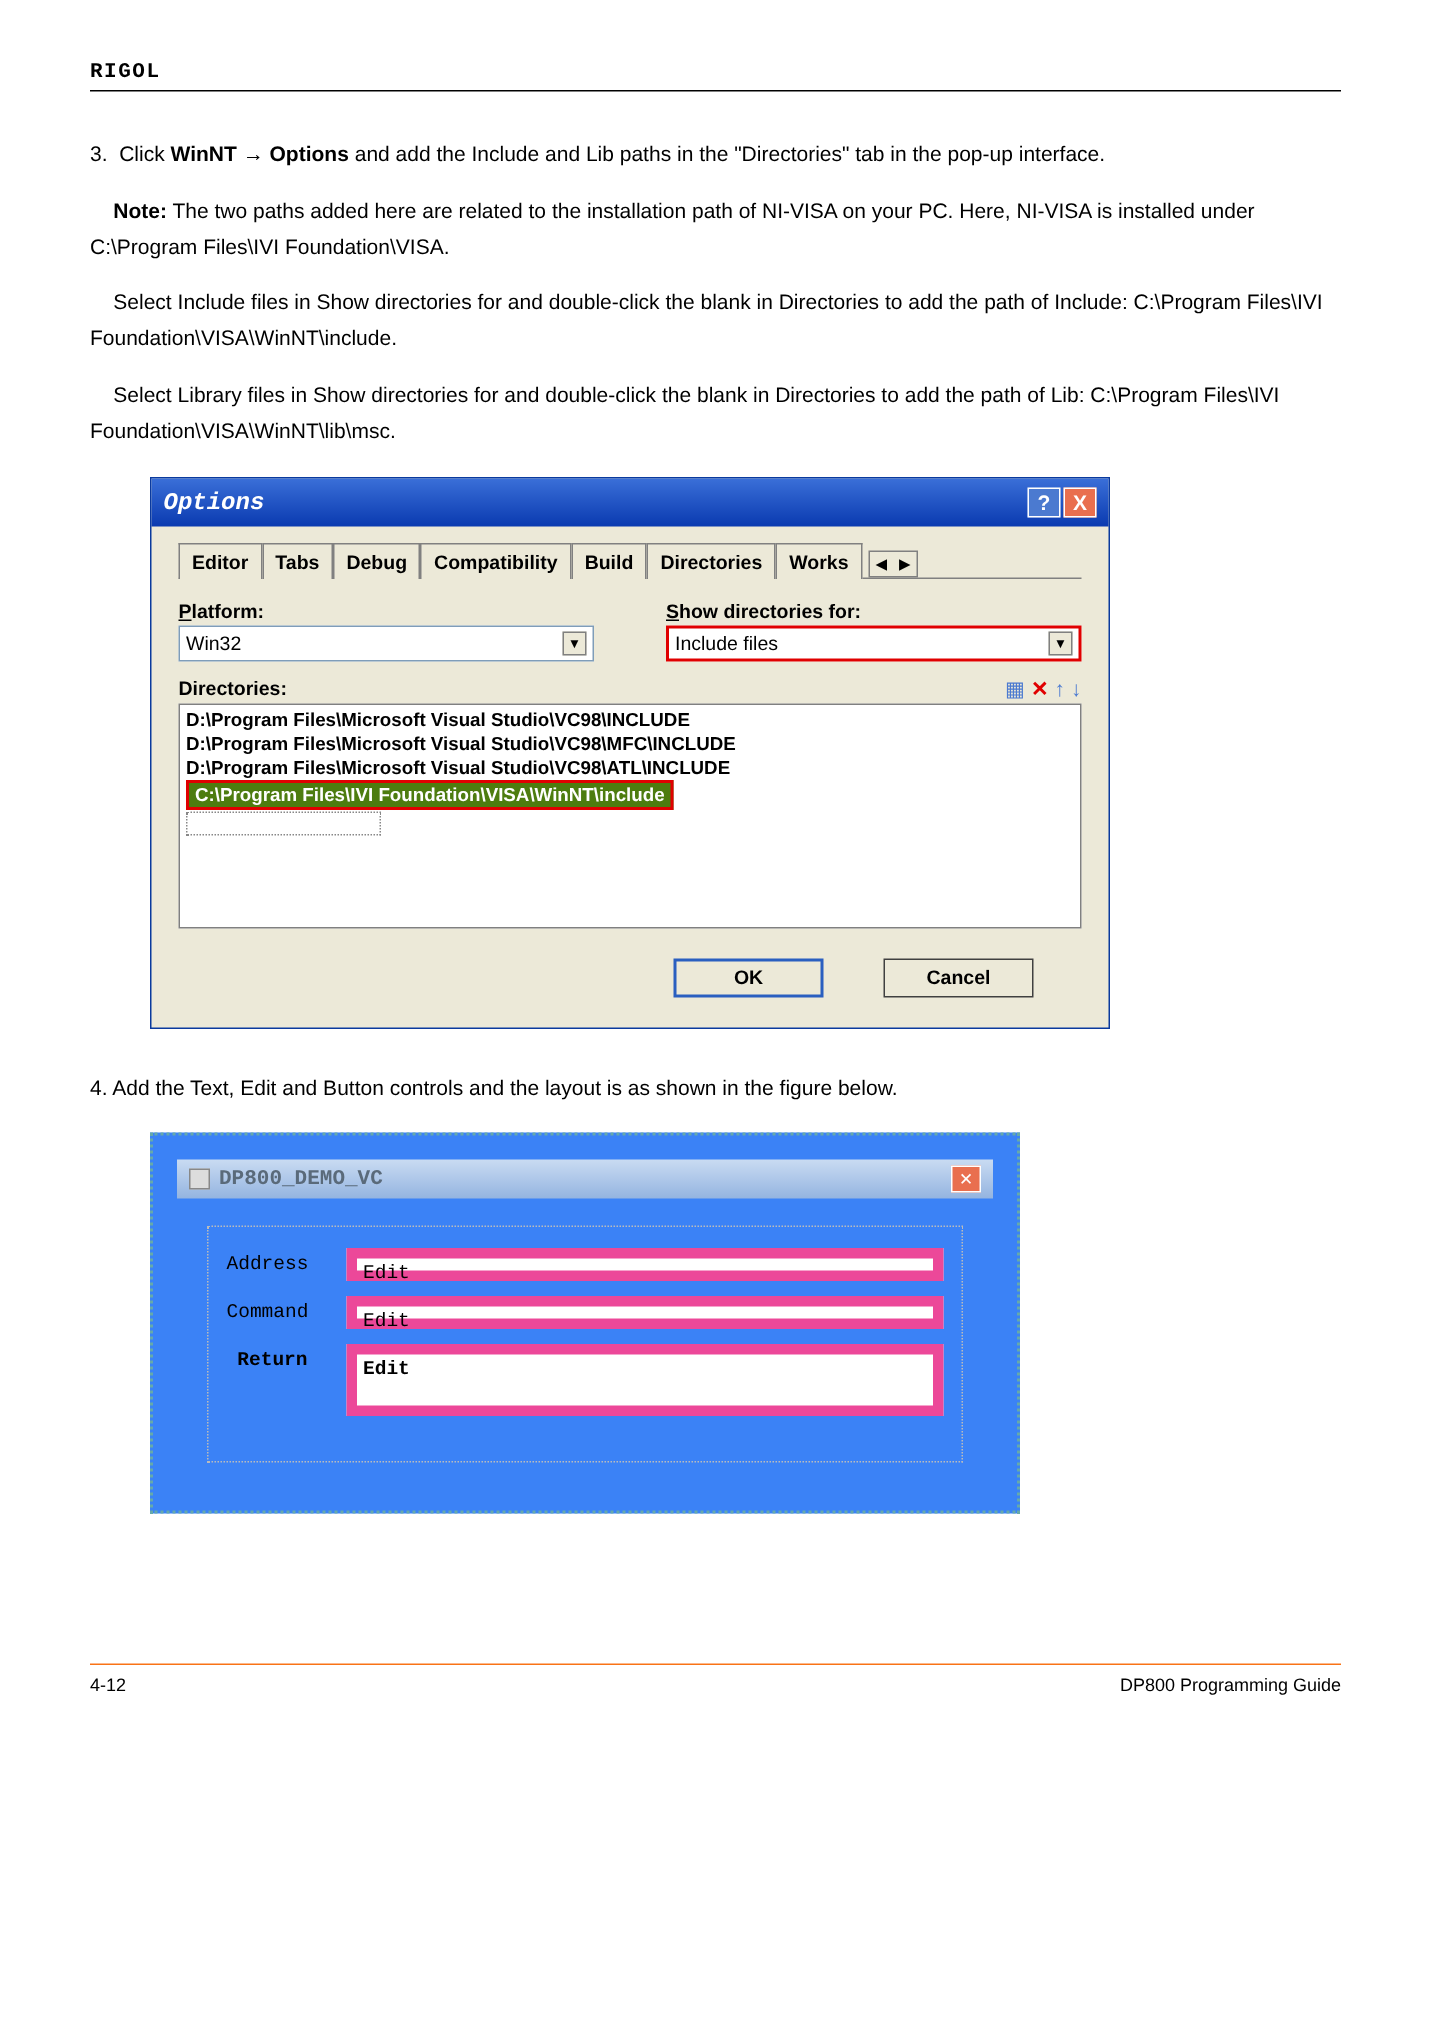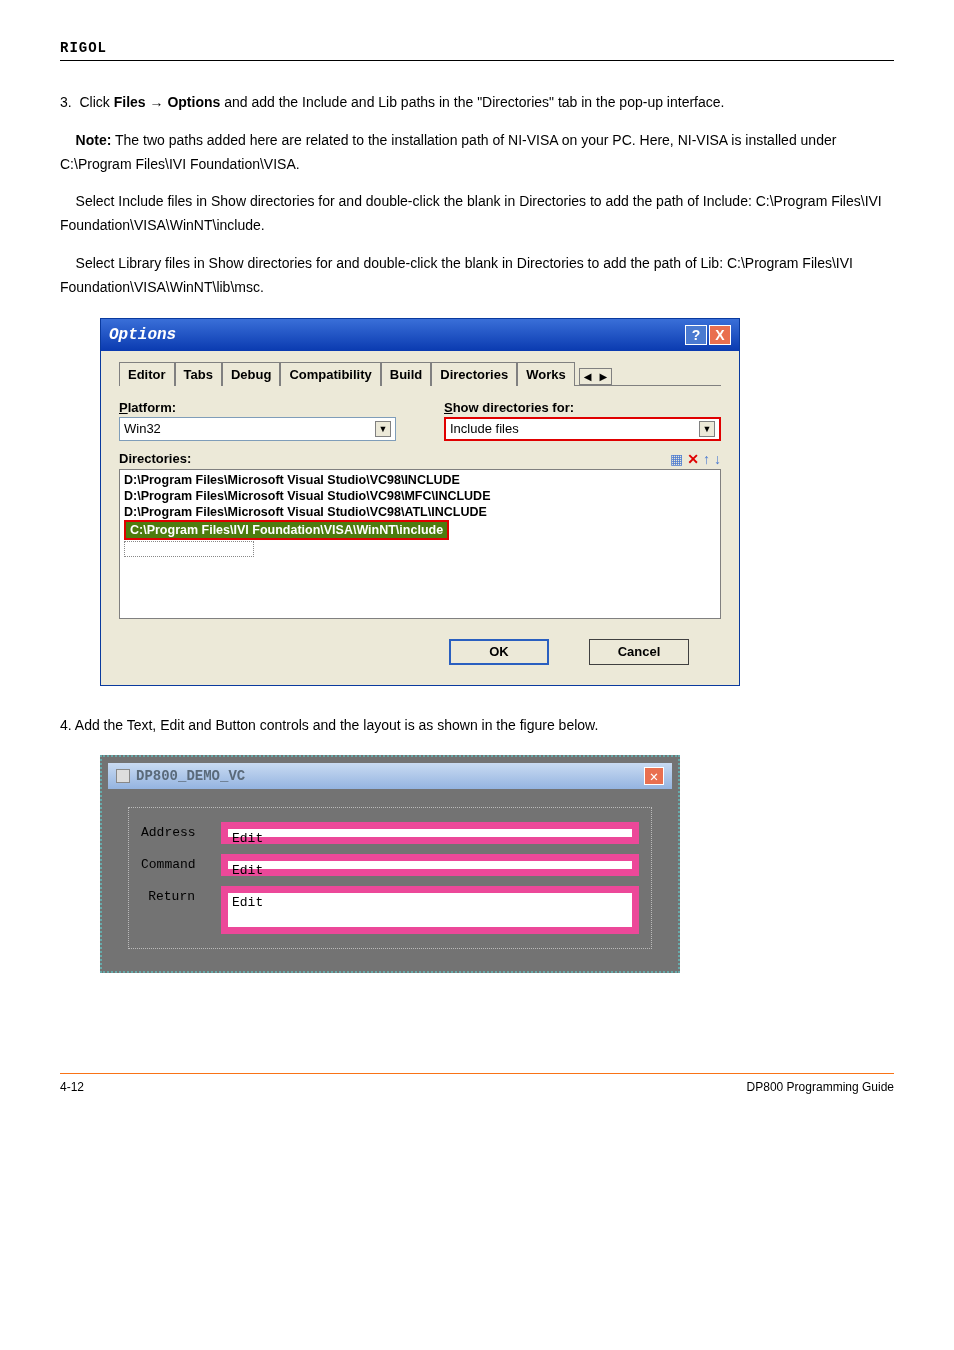--- a/index.html
+++ b/index.html
@@ -36,45 +36,45 @@
   .dir-icons .x { color:#e00000; font-weight:bold;}
   .dir-list { background:#fff; border:1px solid #808080; height:150px; padding:2px 4px; font-size:12.5px; font-weight:bold; }
   .dir-item { padding:1px 0; }
   .dir-item.hl { background:#4d7c0f; color:#fff; border:2px solid #e00000; display:inline-block; padding:1px 4px;}
   .bb-empty { border:1px dotted #888; height:16px; width:130px; margin-top:1px;}
   .dlg-buttons { display:flex; justify-content:flex-end; gap:40px; padding:14px 50px 20px 0;}
   .btn-mock { width:100px; height:26px; background:#ece9d8; border:1px solid #404040; display:flex; align-items:center; justify-content:center; font-size:13px; font-weight:bold;}
   .btn-mock.def { border:2px solid #2a5fc0; }
 
   
-  .demo-wrap { border:2px dotted #6aa; padding:6px; width:580px; background:#737373; position:relative; }
+  .demo-wrap { border:2px dotted #6aa; padding:16px; width:580px; background:#3b82f6; position:relative; }
   .demo-title { background: linear-gradient(to bottom,#c9dbf2,#94b4e0); padding:4px 8px; display:flex; align-items:center; font-family:'Courier New',monospace; font-weight:bold; color:#5a6a7a;}
   .demo-title-icon { width:14px; height:14px; border:1px solid #888; background:#ddd; margin-right:6px;}
   .demo-title-text { flex:1; }
   .demo-close { width:20px; height:18px; background:#e96f4f; color:#fff; border:1px solid #fff; display:flex; align-items:center; justify-content:center; font-weight:bold;}
   .demo-body { padding:18px 20px 16px 20px; }
   .demo-row { display:flex; align-items:flex-start; margin-bottom:10px;gap:20px;}
   .demo-label { width:60px; font-family:'Courier New',monospace; font-size:13px; padding-top:3px; text-align:right; padding-right:6px;}
   .demo-input { flex:1; height:22px; background:#fff; border:7px solid #ec4899; font-family:'Courier New',monospace; font-size:13px; padding:2px 4px;}
   .demo-input.tall { height:48px;}
   .demo-btn-col { width:90px; margin-left:18px; display:flex; flex-direction:column; gap:24px;}
   .demo-btn { height:24px; background:#ece9d8; border:1px solid #808080; display:flex; align-items:center; justify-content:center; font-family:'Courier New',monospace; font-size:13px;}
   .demo-main { display:flex; border:1px dotted #bbb; padding:14px 12px;}
   .demo-left { flex:1;}
-  .demo-left .demo-row:last-child { margin-bottom:0;}
+  .demo-left .demo-row:last-child { margin-bottom:16px;font-weight:bold;}
 
   .footer { border-top:1px solid #f97316; margin-top:100px; padding-top:6px; display:flex; justify-content:space-between; font-size:12px;}
 </style>
 </head>
 <body>
 
 <div class="header-brand">RIGOL</div>
 
 <div class="doc-text">
-  3.&nbsp;&nbsp;<span>Click </span><span class="inline-b">Files</span><span class="arrow"> → </span><span class="inline-b">Options</span><span> and add the Include and Lib paths in the "Directories" tab in the pop-up interface.</span>
+  3.&nbsp;&nbsp;<span>Click </span><span class="inline-b">WinNT</span><span class="arrow"> → </span><span class="inline-b">Options</span><span> and add the Include and Lib paths in the "Directories" tab in the pop-up interface.</span>
 </div>
 
 <div class="note">
   &nbsp;&nbsp;&nbsp;&nbsp;<span class="note-label">Note:</span><span> The two paths added here are related to the installation path of NI-VISA on your PC. Here, NI-VISA is installed under C:\Program Files\IVI Foundation\VISA.</span>
 </div>
 
 <div class="doc-text">
   &nbsp;&nbsp;&nbsp;&nbsp;<span>Select Include files in Show directories for and double-click the blank in Directories to add the path of Include: C:\Program Files\IVI Foundation\VISA\WinNT\include.</span>
 </div>
 <div class="doc-text">

